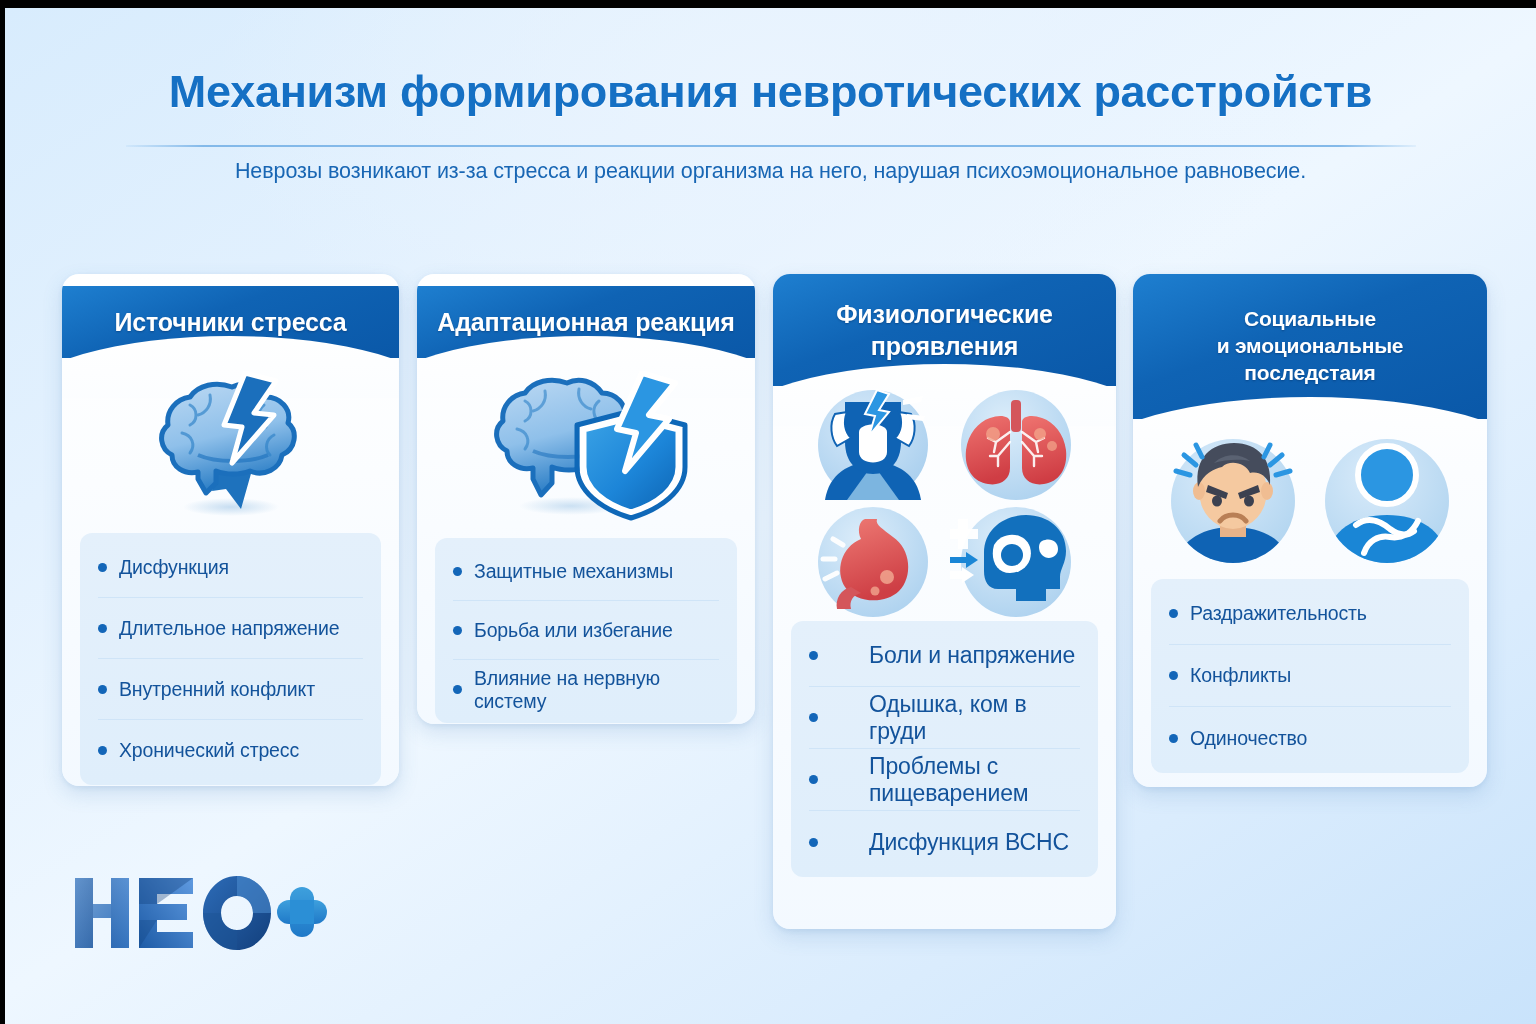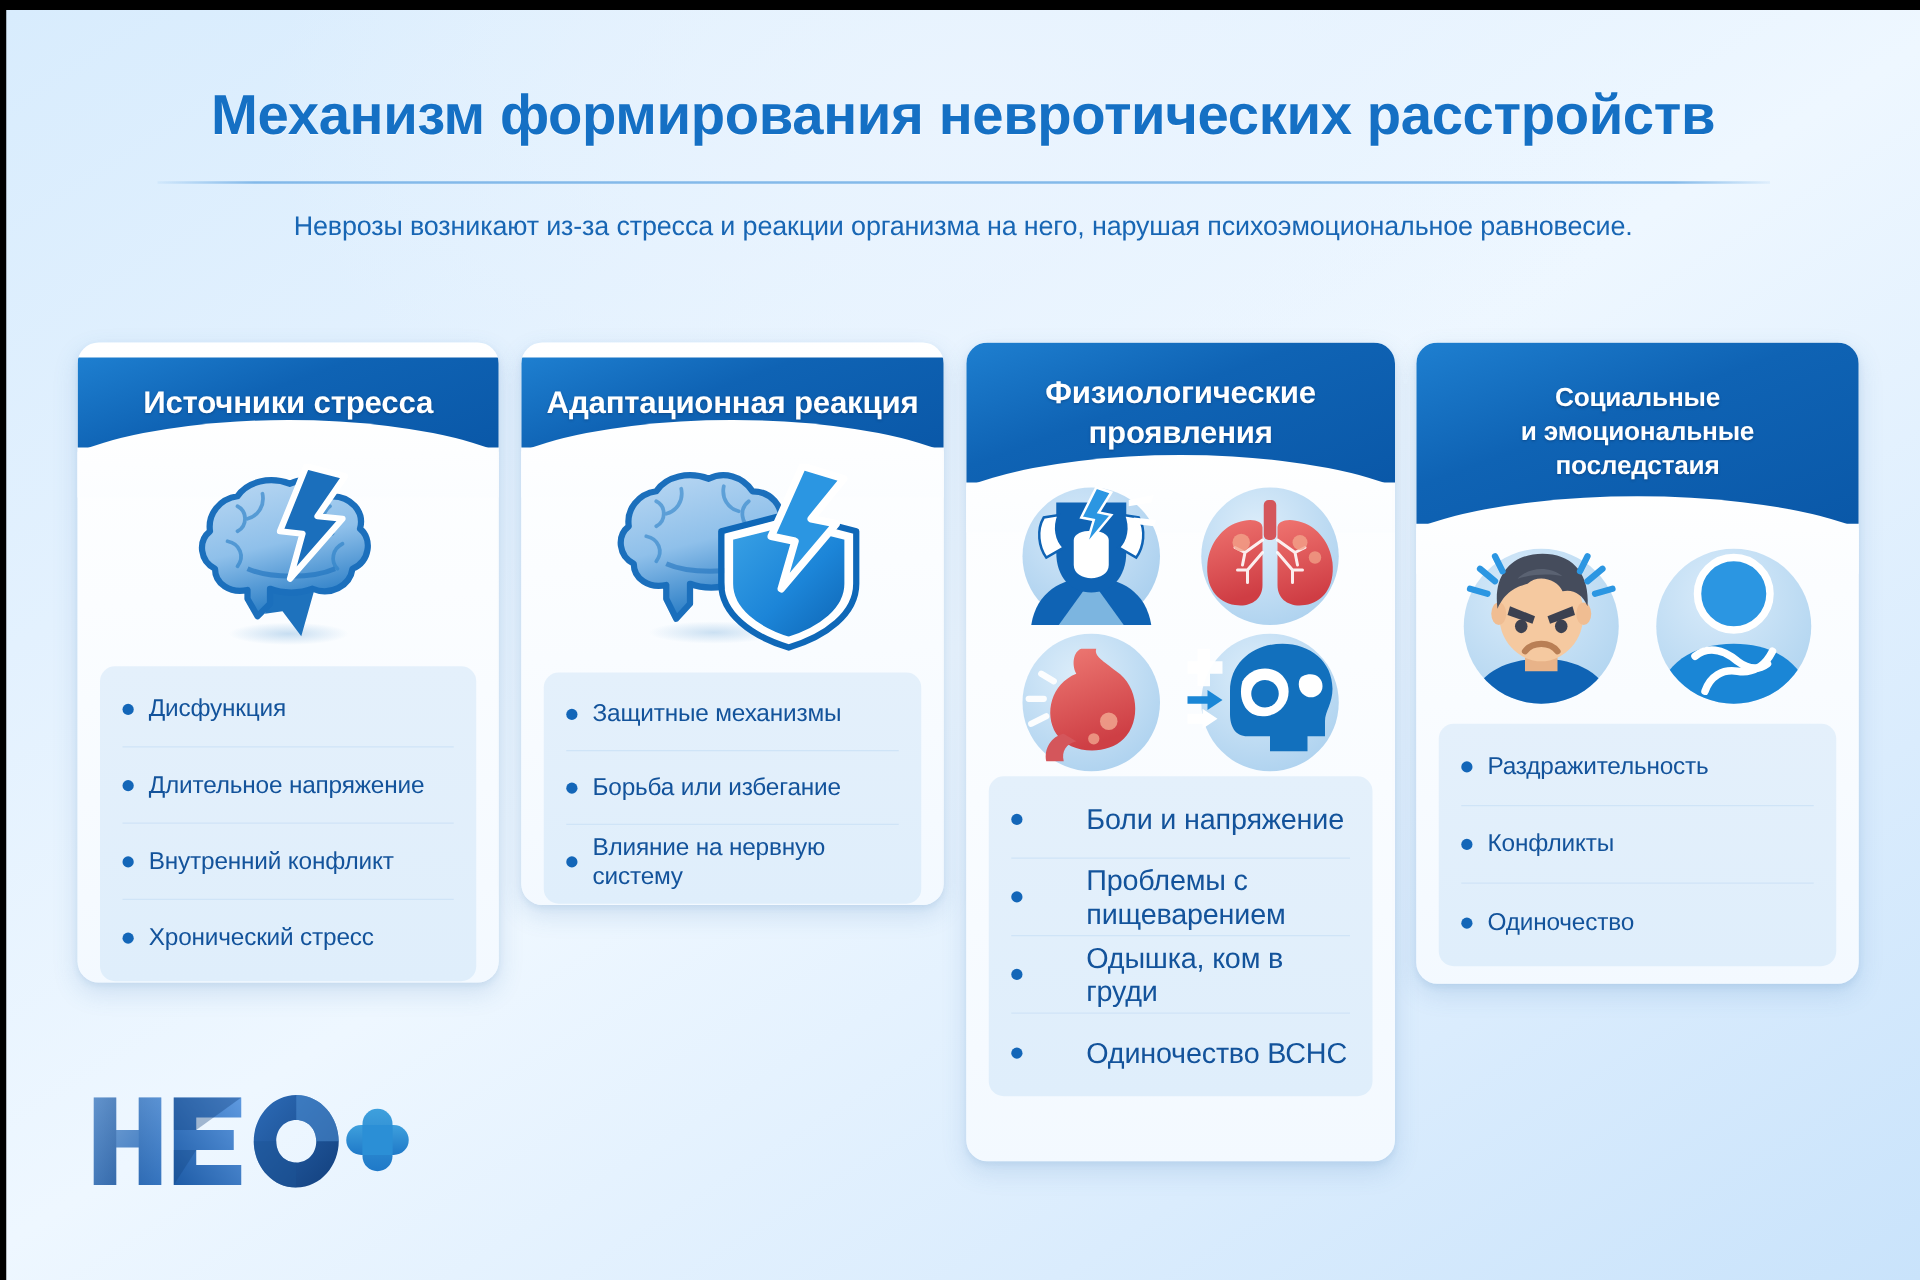--- a/index.html
+++ b/index.html
@@ -46,21 +46,21 @@
     margin: 27px auto 0;
     width: 1290px;
     height: 2px;
     background: linear-gradient(90deg,
        rgba(147,197,240,0.15) 0%,
        rgba(126,182,232,0.95) 6%,
        rgba(126,182,232,0.95) 94%,
        rgba(147,197,240,0.15) 100%);
   }
   #page-subtitle {
-    margin-top: 22px;
+    margin-top: 12px;
     text-align: center;
     font-size: 21.5px;
     color: #1866b4;
     letter-spacing: -0.1px;
   }
 
   
   .card {
     position: absolute;
     background: linear-gradient(178deg, #ffffff 0%, #fbfdff 40%, #f3f9ff 100%);
@@ -437,29 +437,29 @@
         </div>
       </div>
     </div>
     <div class="list-panel">
       <div class="li-row">
         <span class="bullet"></span>
         <span>Боли и напряжение</span>
       </div>
       <div class="li-row">
         <span class="bullet"></span>
+        <span>Одышка, ком в груди</span>
+      </div>
+      <div class="li-row">
+        <span class="bullet"></span>
         <span>Проблемы с пищеварением</span>
       </div>
       <div class="li-row">
         <span class="bullet"></span>
-        <span>Одышка, ком в груди</span>
-      </div>
-      <div class="li-row">
-        <span class="bullet"></span>
-        <span>Одиночество ВСНС</span>
+        <span>Дисфункция ВСНС</span>
       </div>
     </div>
   </div>
 
   <div class="card" id="card-4">
     <div class="card-head">
       <div>
         <div>Социальные</div>
         <div>и эмоциональные</div>
         <div>последстаия</div>

